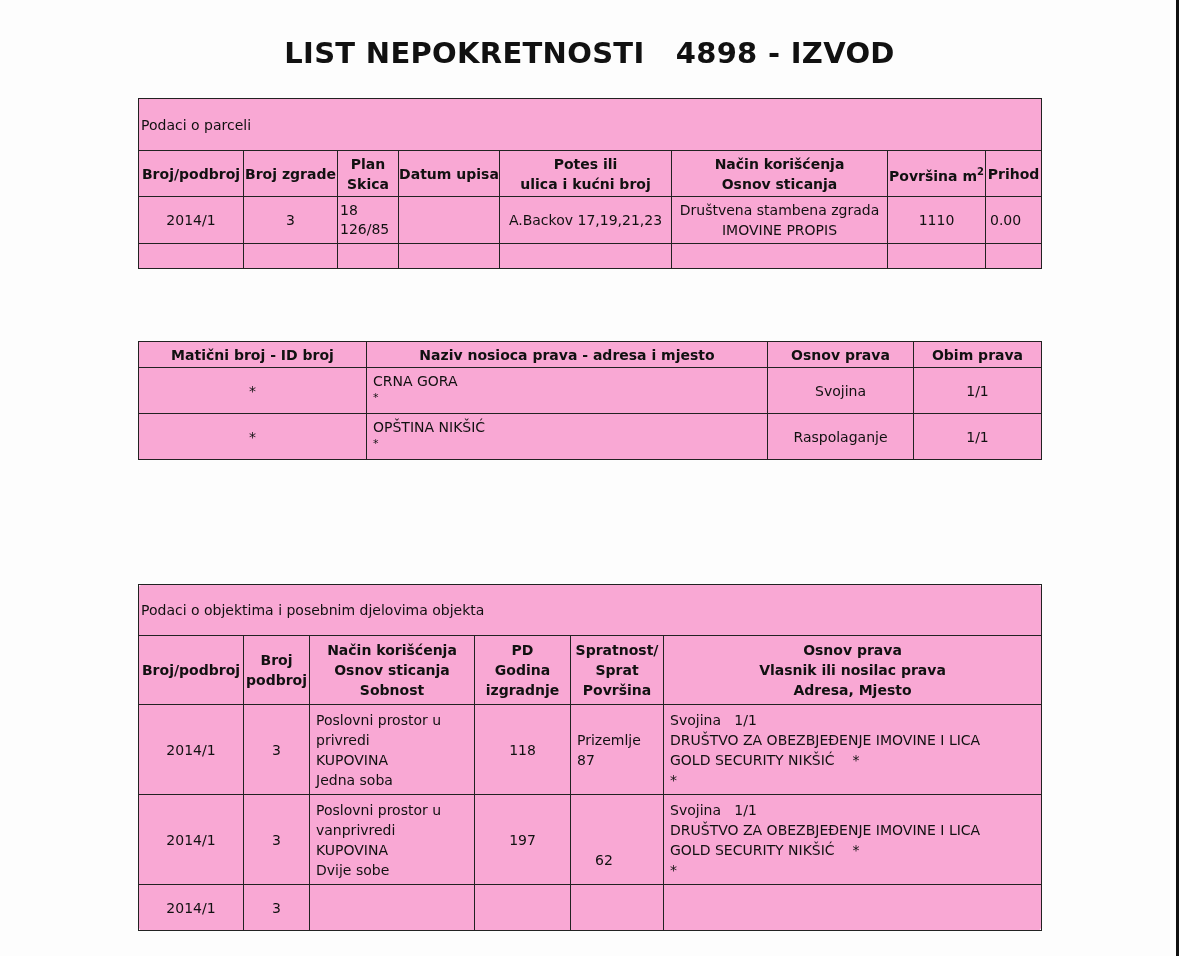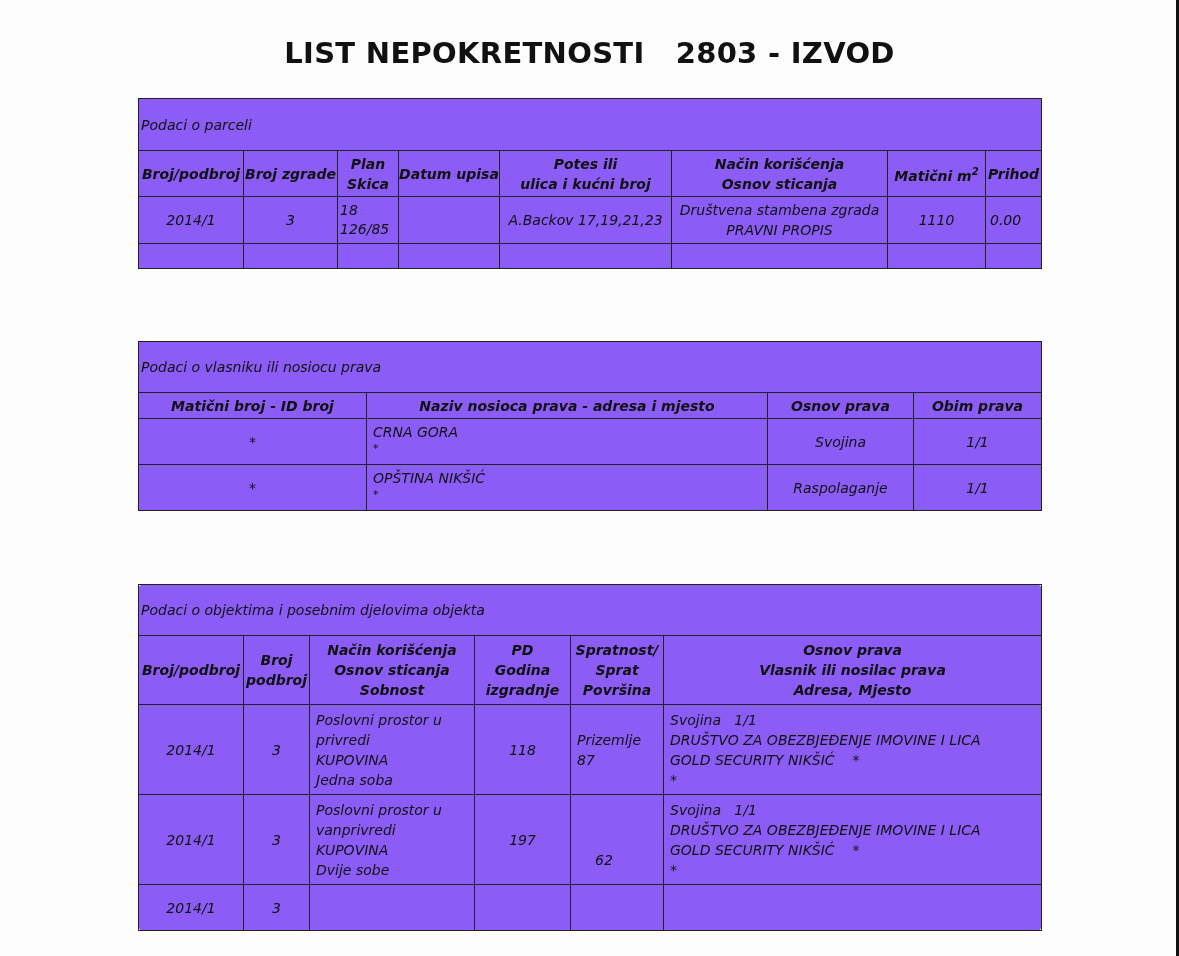--- a/index.html
+++ b/index.html
@@ -8,43 +8,42 @@
     font-family: "DejaVu Sans", "Liberation Sans", sans-serif; color: #111;
   }
   .right-edge { position: absolute; left: 1176px; top: 0; width: 3px; height: 956px; background: #111; }
   .doc-title {
     position: absolute; left: 0; top: 36px; width: 1179px; text-align: center;
     font-family: "DejaVu Sans", sans-serif; font-weight: bold; font-size: 29px; letter-spacing: 0.3px;
     white-space: pre;
   }
   table.sec {
     position: absolute; left: 138px; width: 903px; border-collapse: collapse; table-layout: fixed;
-    background: #8b5cf6;
-    font-style: italic;
+    background: #f9a8d4;
   }
   table.sec td, table.sec th {
     border: 1.5px solid #222; padding: 0 2px; font-size: 14px; vertical-align: middle; overflow: hidden;
   }
   table.sec th { font-weight: bold; text-align: center; line-height: 20px; }
   td.sec-title {
     font-size: 25px; font-weight: normal; padding-left: 9px; text-align: left;
   }
   .c { text-align: center; }
   .l { text-align: left; }
   .ml { white-space: pre-line; line-height: 20px; }
   .star { font-size: 11px; line-height: 14px; }
   .sup { font-size: 10px; vertical-align: super; }
   .head-cell span { display: block; }
 </style>
 </head>
 <body>
 
 <div class="right-edge"></div>
 
-<div class="doc-title">LIST NEPOKRETNOSTI   2803 - IZVOD</div>
+<div class="doc-title">LIST NEPOKRETNOSTI   4898 - IZVOD</div>
 
 <table class="sec" style="top:98px;">
   <colgroup>
     <col style="width:105px">
       <col style="width:94px">
       <col style="width:61px">
       <col style="width:101px">
     <col style="width:172px">
       <col style="width:216px">
       <col style="width:98px">
@@ -64,36 +63,36 @@
     <th style="padding:0">Datum upisa</th>
     <th class="head-cell">
       <span>Potes ili</span>
       <span>ulica i kućni broj</span>
     </th>
     <th class="head-cell">
       <span>Način korišćenja</span>
       <span>Osnov sticanja</span>
     </th>
     <th style="padding:0;white-space:nowrap">
-      <span>Matični m</span><span class="sup">2</span>
+      <span>Površina m</span><span class="sup">2</span>
     </th>
     <th style="padding:0">Prihod</th>
   </tr>
   <tr style="height:47px">
     <td class="c">2014/1</td>
     <td class="c">3</td>
     <td class="l" style="line-height:19px">
       <div>18</div>
       <div>126/85</div>
     </td>
     <td></td>
     <td class="c" style="white-space:nowrap">A.Backov 17,19,21,23</td>
     <td class="c" style="line-height:20px">
       <div style="white-space:nowrap">Društvena stambena zgrada</div>
-      <div>PRAVNI PROPIS</div>
+      <div>IMOVINE PROPIS</div>
     </td>
     <td class="c">1110</td>
     <td class="l" style="padding-left:4px">0.00</td>
   </tr>
   <tr style="height:25px">
     <td></td>
         <td></td>
     <td></td>
         <td></td>
     <td></td>
@@ -105,23 +104,20 @@
   </table>
 
 <table class="sec" style="top:341px;">
   <colgroup>
     <col style="width:228px">
       <col style="width:401px">
       <col style="width:146px">
       <col style="width:128px">
   </colgroup>
   <tbody>
-      <tr style="height:51px">
-    <td colspan="4" class="sec-title">Podaci o vlasniku ili nosiocu prava</td>
-  </tr>
   <tr style="height:26px">
     <th>Matični broj - ID broj</th>
     <th>Naziv nosioca prava - adresa i mjesto</th>
     <th>Osnov prava</th>
     <th>Obim prava</th>
   </tr>
   <tr style="height:46px">
     <td class="c star">*</td>
     <td class="l" style="vertical-align:top;padding:3px 6px 0">
       <div style="line-height:20px">CRNA GORA</div>

